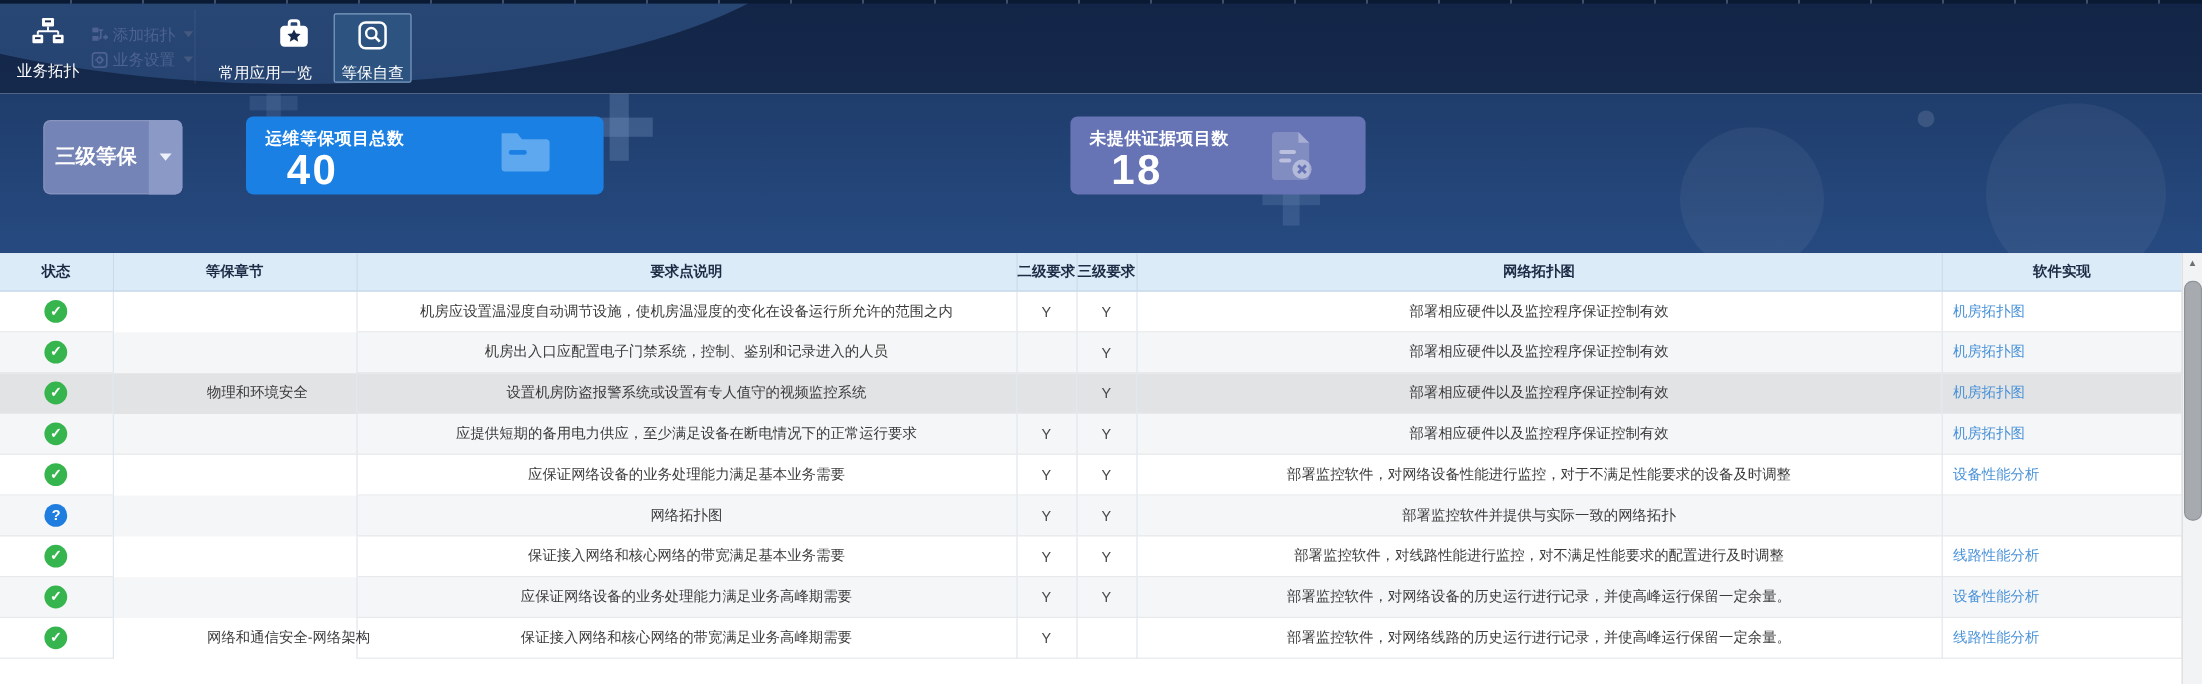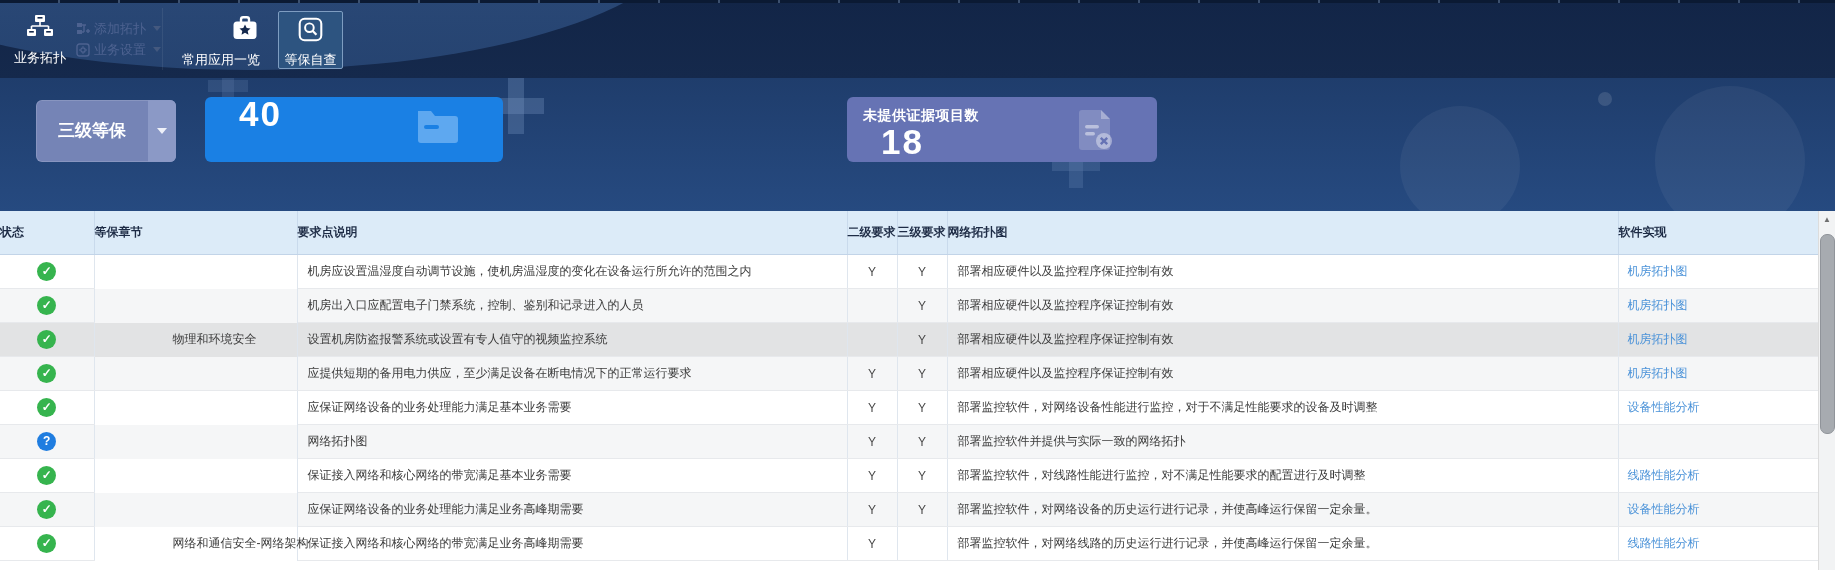--- a/index.html
+++ b/index.html
@@ -27,48 +27,48 @@
     border-right:4px solid transparent;border-top:5px solid #44597f;margin-left:7px;}
   .tb-sep{position:absolute;left:162px;top:8px;width:1px;height:62px;background:rgba(255,255,255,.07);}
   
   .banner{position:absolute;top:78px;left:0;width:1835px;height:133px;
     background:linear-gradient(180deg,#1f3d6c,#264a80);overflow:hidden;}
   .plus{position:absolute;}
   .plus::before,.plus::after{content:"";position:absolute;background:rgba(125,155,200,.30);}
   .plus::before{left:35%;top:0;width:30%;height:100%;}
   .plus::after{left:0;top:35%;width:100%;height:30%;}
   .orb{position:absolute;border-radius:50%;background:rgba(255,255,255,.05);}
-  .level-select{position:absolute;left:36px;top:22px;width:140px;height:62px;display:flex;
+  .level-select{position:absolute;left:36px;top:22px;width:116px;height:62px;display:flex;
     background:#7584b6;border-radius:6px;box-shadow:inset 0 0 0 1px rgba(255,255,255,.14);cursor:pointer;}
   .ls-label{flex:1;line-height:62px;text-align:center;color:#fff;font-weight:bold;font-size:17px;}
   .ls-caret{width:28px;background:#8b99c6;border-radius:0 6px 6px 0;display:flex;
     align-items:center;justify-content:center;}
   .ls-caret i{width:0;height:0;border-left:5px solid transparent;border-right:5px solid transparent;
     border-top:6px solid #eef1f9;}
   .card{position:absolute;top:19px;height:65px;border-radius:6px;color:#fff;}
   #card-total{left:205px;width:298px;background:#1a80e4;}
   #card-provided{left:548px;width:310px;background:#00a195;}
-  #card-missing{left:847px;width:310px;background:#6673b4;}
+  #card-missing{left:892px;width:246px;background:#6673b4;}
   .card-title{margin:10px 0 0 16px;font-size:14px;font-weight:bold;letter-spacing:.5px;}
   .card-value{margin:0 0 0 34px;font-size:35px;font-weight:bold;letter-spacing:2px;line-height:34px;}
   .card-icon{position:absolute;right:42px;top:11px;}
   
   .tablewrap{position:absolute;top:211px;left:0;width:1818px;}
   table{border-collapse:collapse;table-layout:fixed;width:1818px;font-size:12px;color:#3b3b3b;}
-  th{height:43px;background:#dcebf8;color:#1d2b45;font-size:12px;font-weight:bold;
-    border-right:1px solid #c9daec;border-bottom:1px solid #c2d4e8;padding:0;text-align:left;}
+  th{height:31px;background:#dcebf8;color:#1d2b45;font-size:12px;font-weight:bold;
+    border-right:1px solid #c9daec;border-bottom:1px solid #c2d4e8;padding:0;text-align:center;}
   th:last-child{border-right:none;}
   td{height:33px;padding:0;border-bottom:1px solid #e7e9ec;border-right:1px solid #dfe6ee;overflow:visible;}
   tbody tr:nth-child(even){background:#f5f6f7;}
   tbody tr.hl{background:#e2e3e4;}
   td.st-cell{text-align:center;}
   td.chap{border-bottom:none;}
   tr.group-end td.chap{border-bottom:1px solid #e7e9ec;}
   td.chap span{display:inline-block;padding-left:78px;white-space:nowrap;}
-  td.req,td.sug{padding-left:10px;text-align:left;}
+  td.req,td.sug{padding-left:0;text-align:center;}
   td.lv{text-align:center;color:#4a4a4a;}
   td.sw{padding-left:9px;}
   td.sw .link{color:#4a92d8;cursor:pointer;}
   .st{display:inline-block;width:19px;height:19px;border-radius:50%;line-height:19px;
     text-align:center;color:#fff;font-size:12px;font-weight:bold;vertical-align:middle;}
   .st-pass{background:#36b44e;}
   .st-pass::before{content:"\2713";}
   .st-q{background:#1f7de0;}
   .st-q::before{content:"?";}
   
@@ -163,20 +163,21 @@
     <div class="orb" style="left:1598px;top:14px;width:14px;height:14px;background:rgba(255,255,255,.12);"></div>
 
     <div class="level-select">
       <span class="ls-label">三级等保</span>
       <span class="ls-caret">
           <i></i>
         </span>
     </div>
 
     <div class="card" id="card-total">
+      <div class="card-title">运维等保项目总数</div>
       <div class="card-value">40</div>
       <span class="card-icon">
         <svg width="46" height="38" viewBox="0 0 46 38">
           <path d="M3 3 h13 l4 5 h20 a3 3 0 0 1 3 3 v21 a3 3 0 0 1 -3 3 H6 a3 3 0 0 1 -3 -3 z" fill="#5ea8f0"></path>
           <rect x="9" y="17" width="15" height="4" rx="2" fill="#1a80e4"></rect>
         </svg>
       </span>
     </div>
 
 

